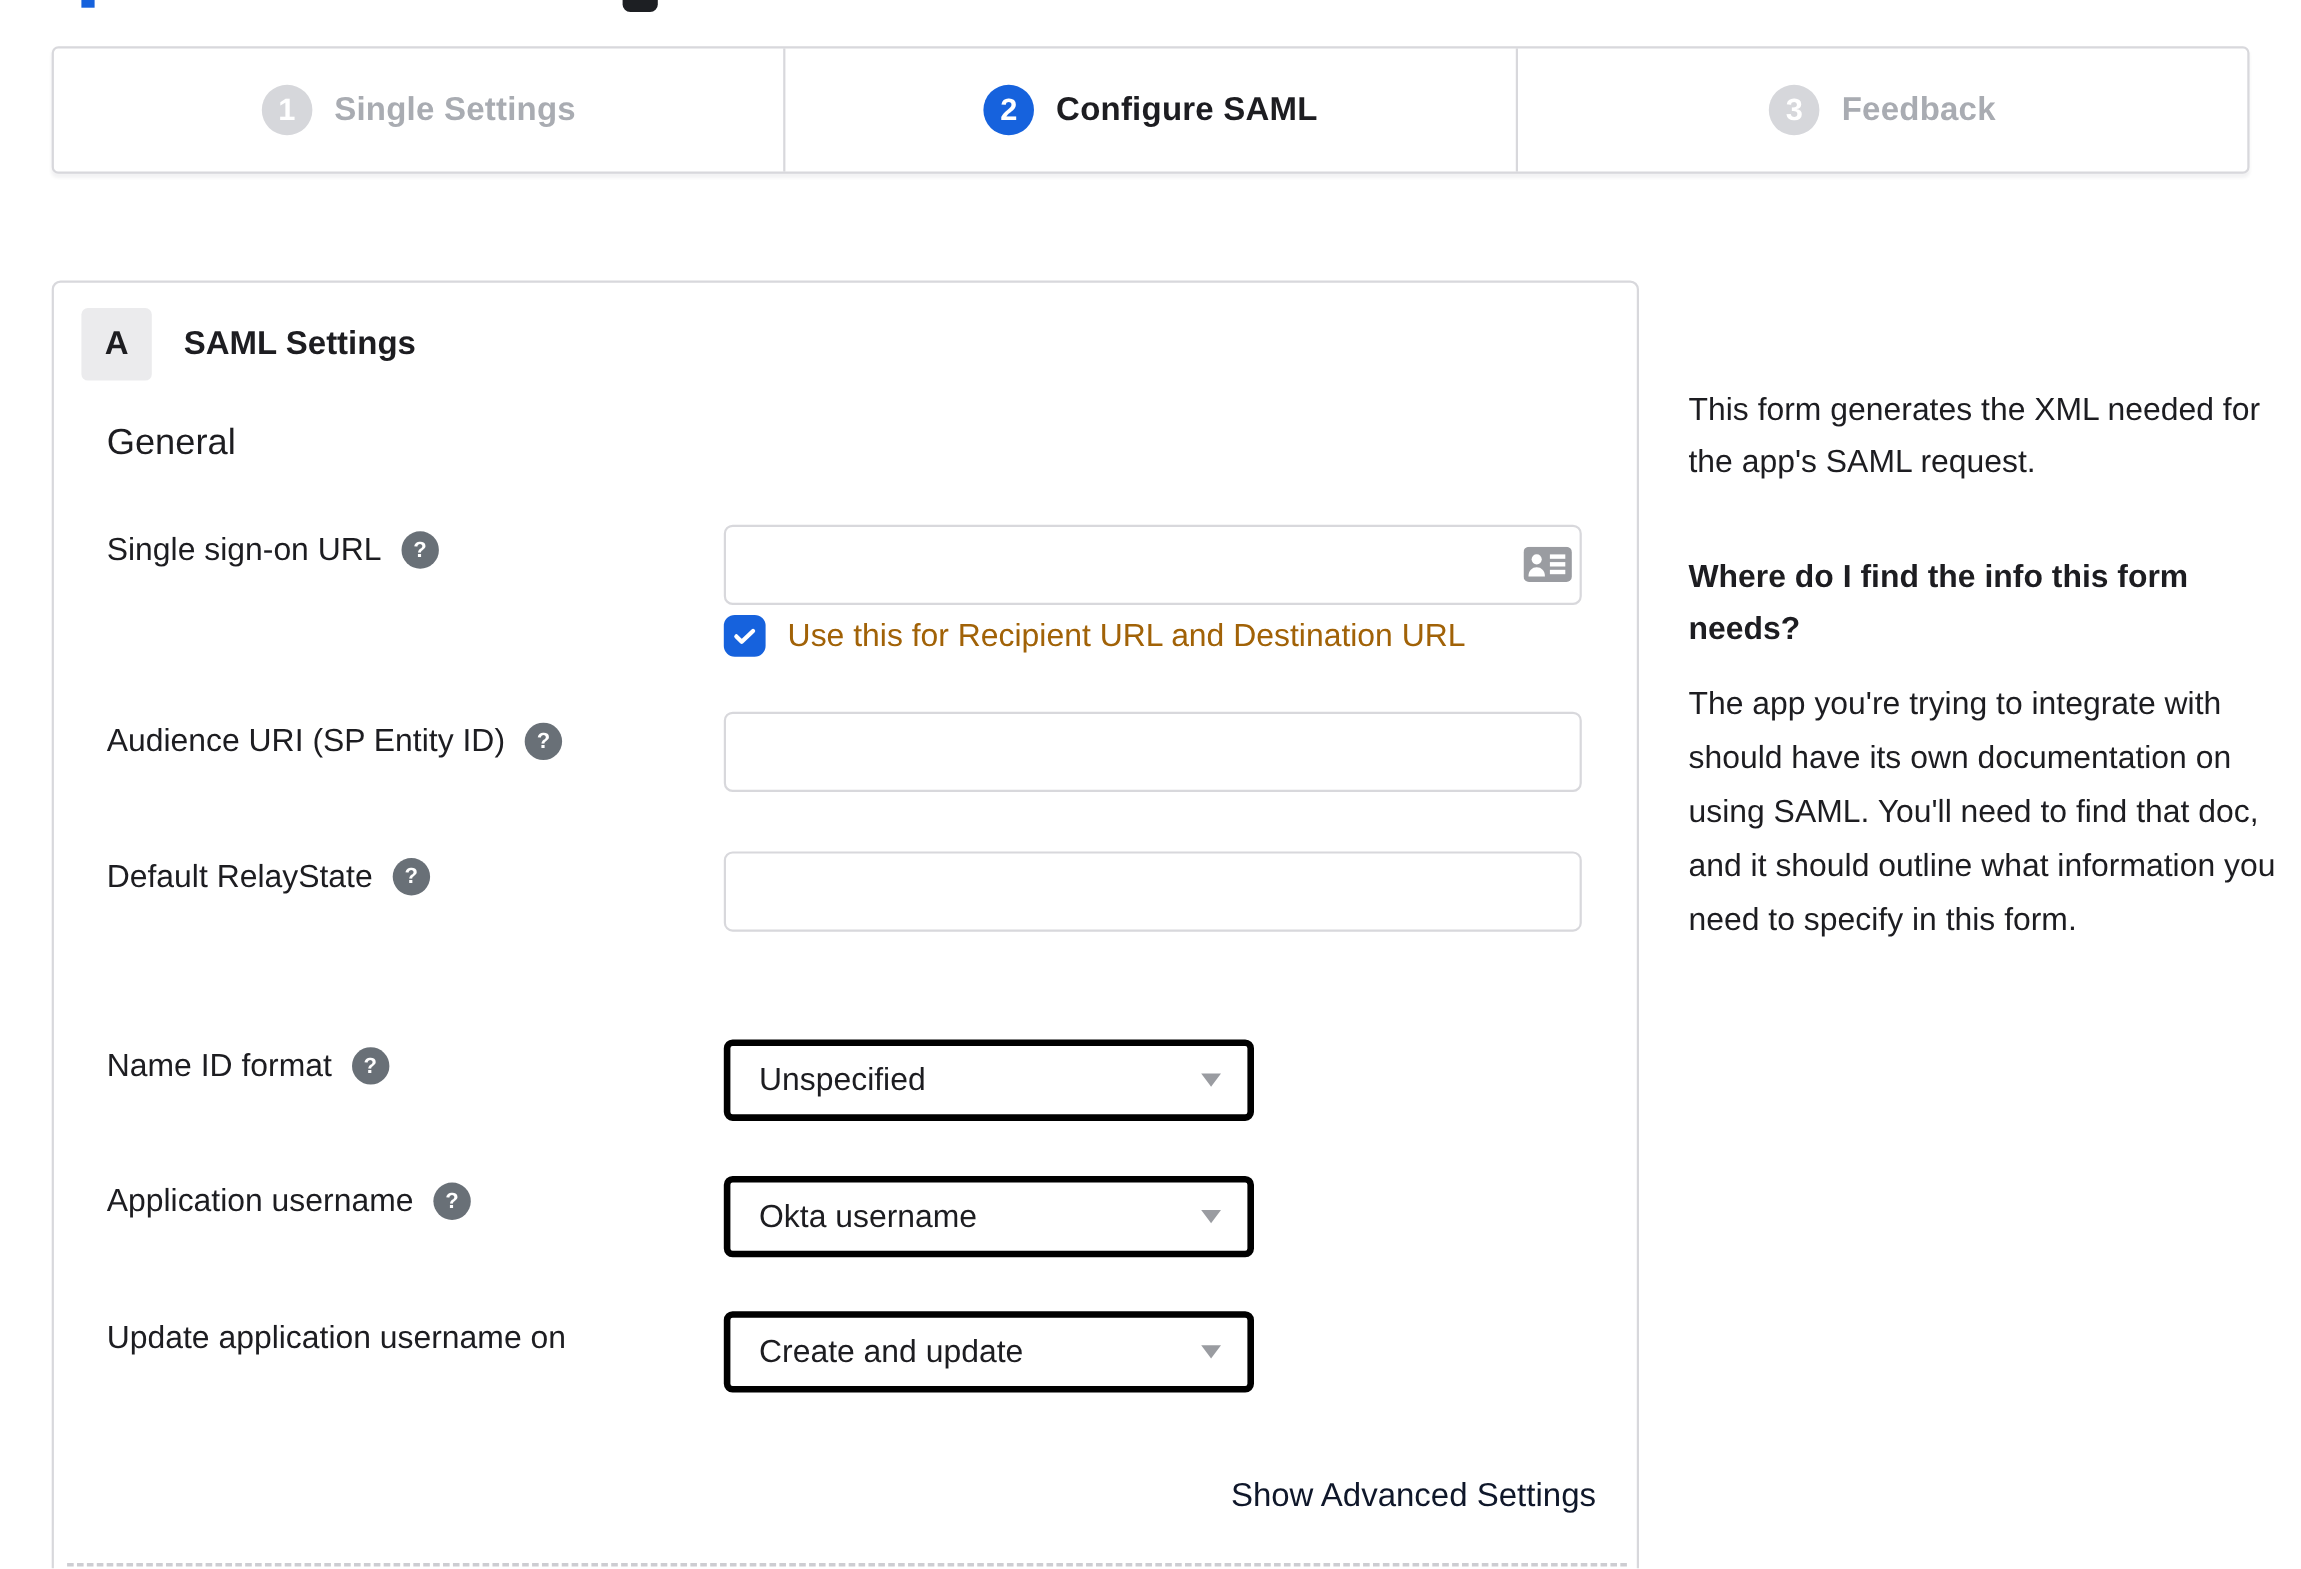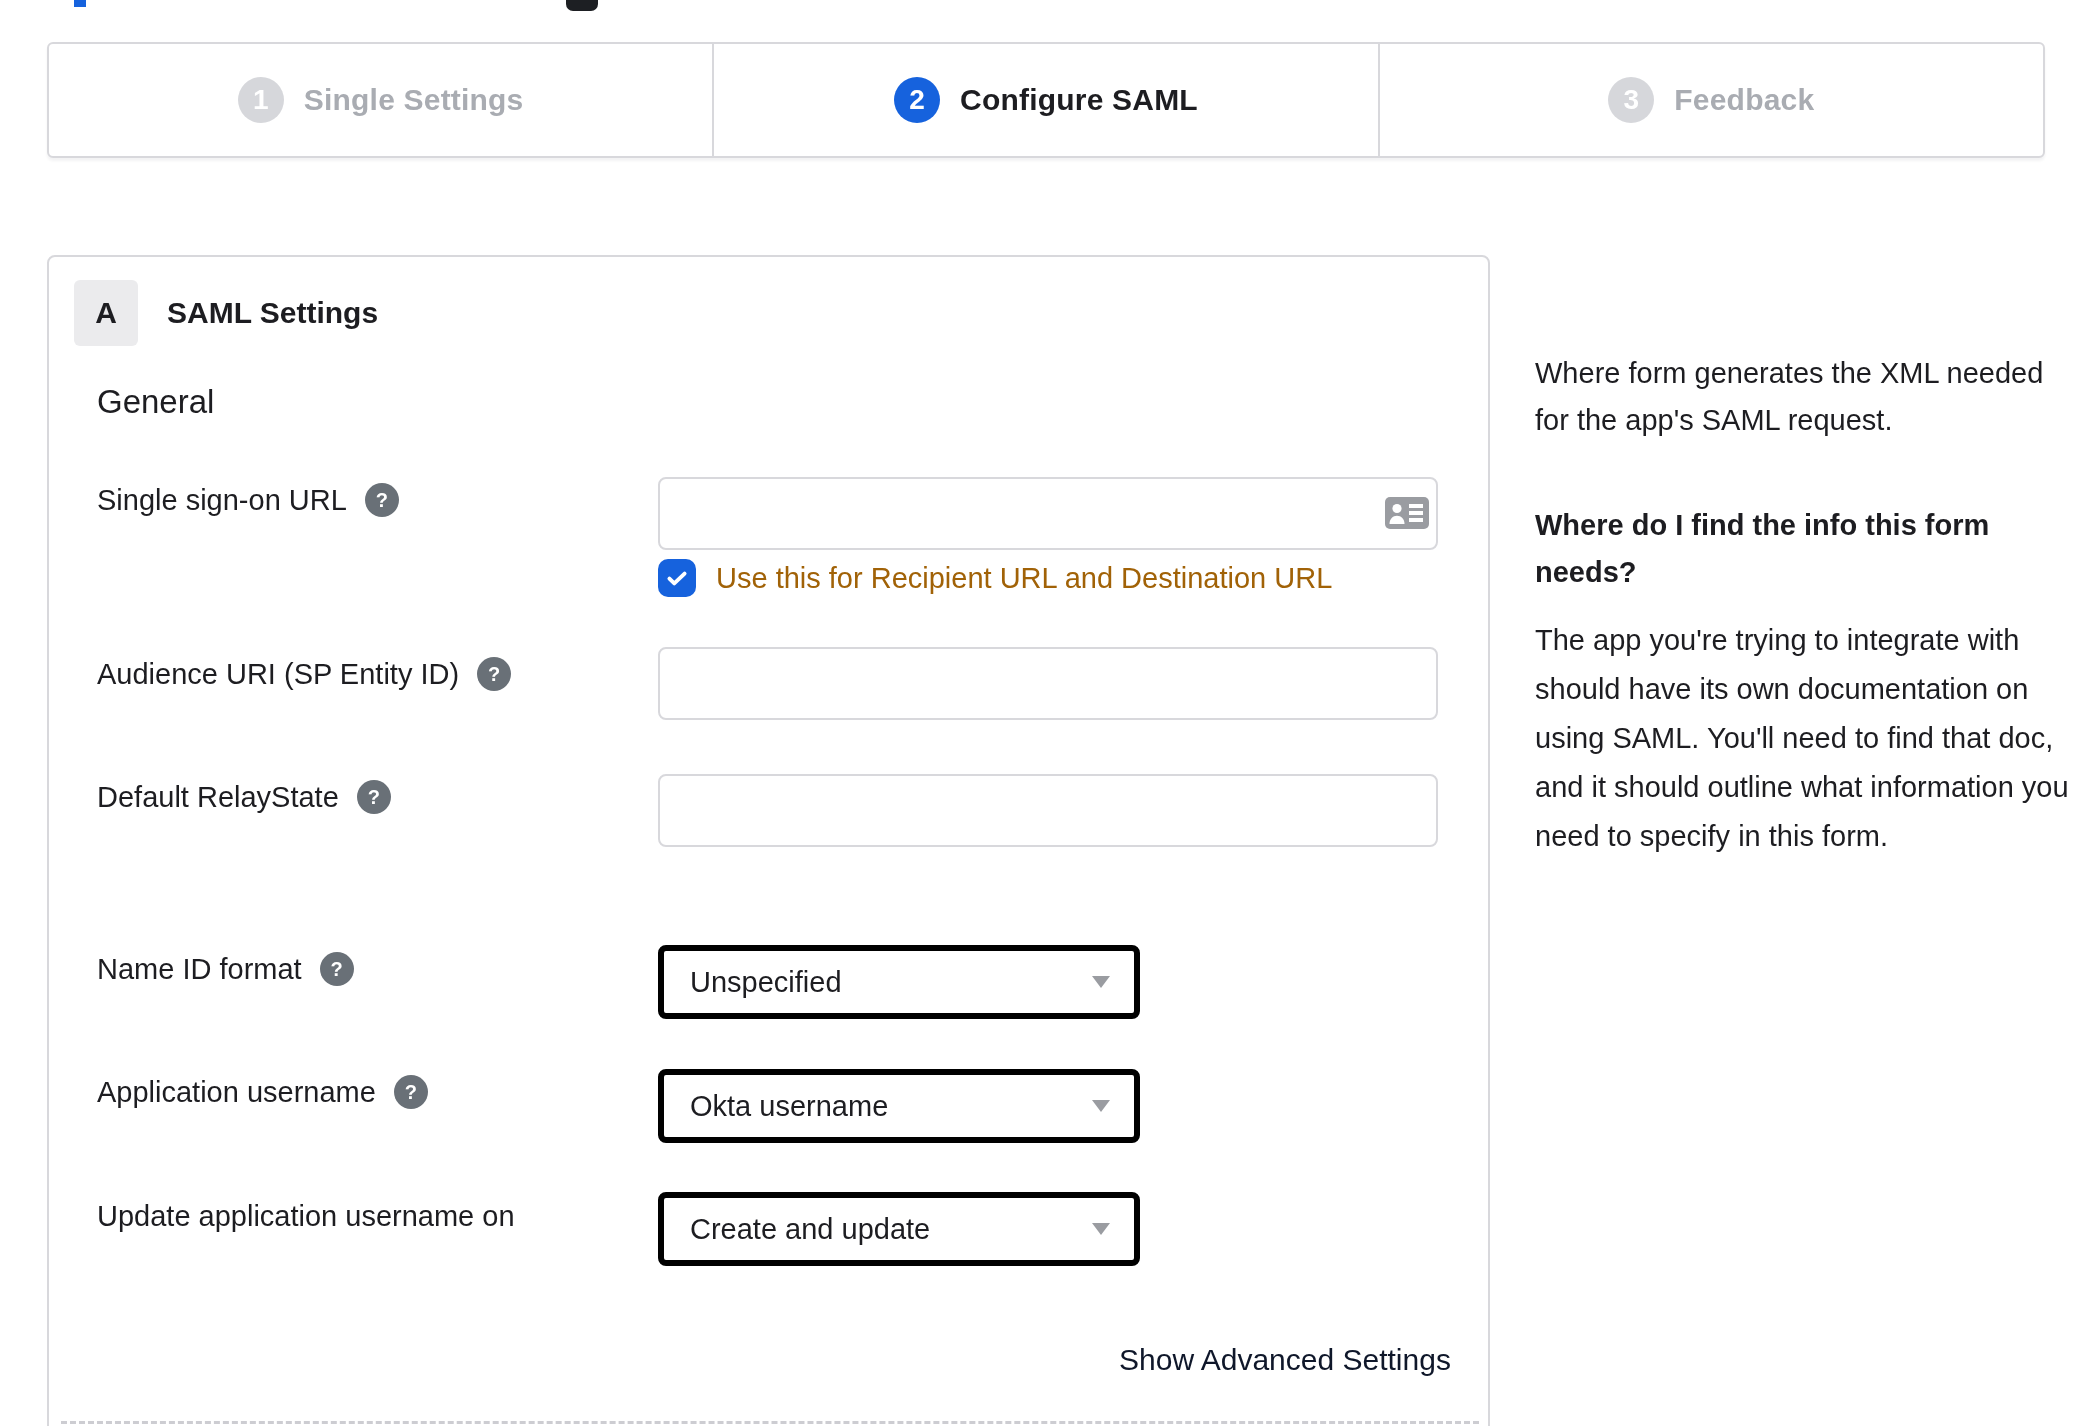--- a/index.html
+++ b/index.html
@@ -161,18 +161,18 @@
       <span>Create and update</span>
       <span class="arrow"></span>
     </div>
 
     <a class="adv-link">Show Advanced Settings</a>
 
     <div class="dash"></div>
   </div>
 
   <div class="sidebar">
-    <div class="sb-p">Where form generates the XML needed for the app's SAML request.</div>
+    <div class="sb-p">This form generates the XML needed for the app's SAML request.</div>
     <div class="sb-h second">Where do I find the info this form needs?</div>
     <div class="sb-p second">The app you're trying to integrate with should have its own documentation on using SAML. You'll need to find that doc, and it should outline what information you need to specify in this form.</div>
   </div>
 
 </div>
 
 </body></html>

